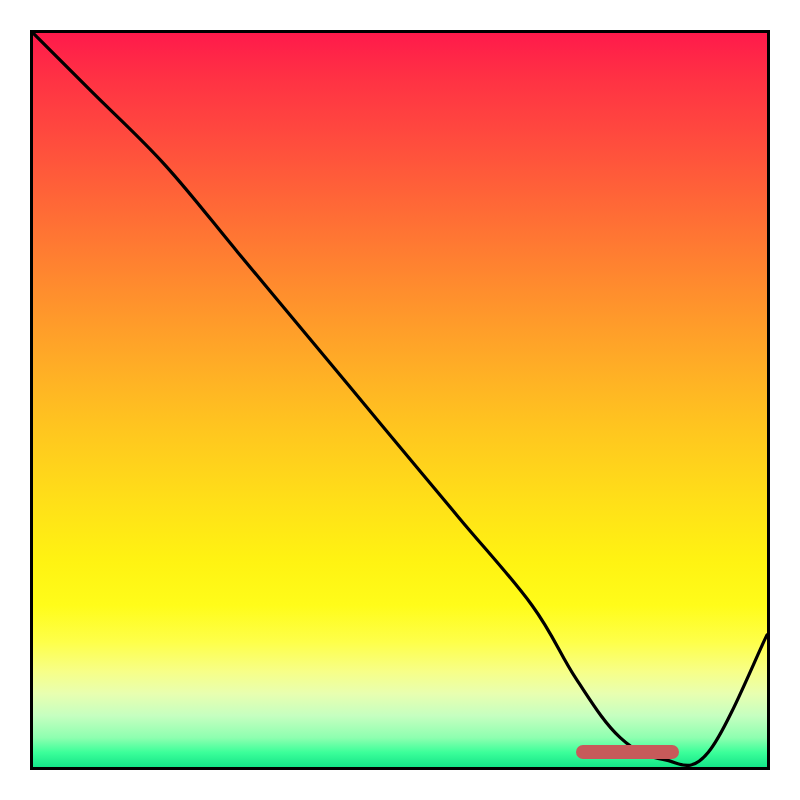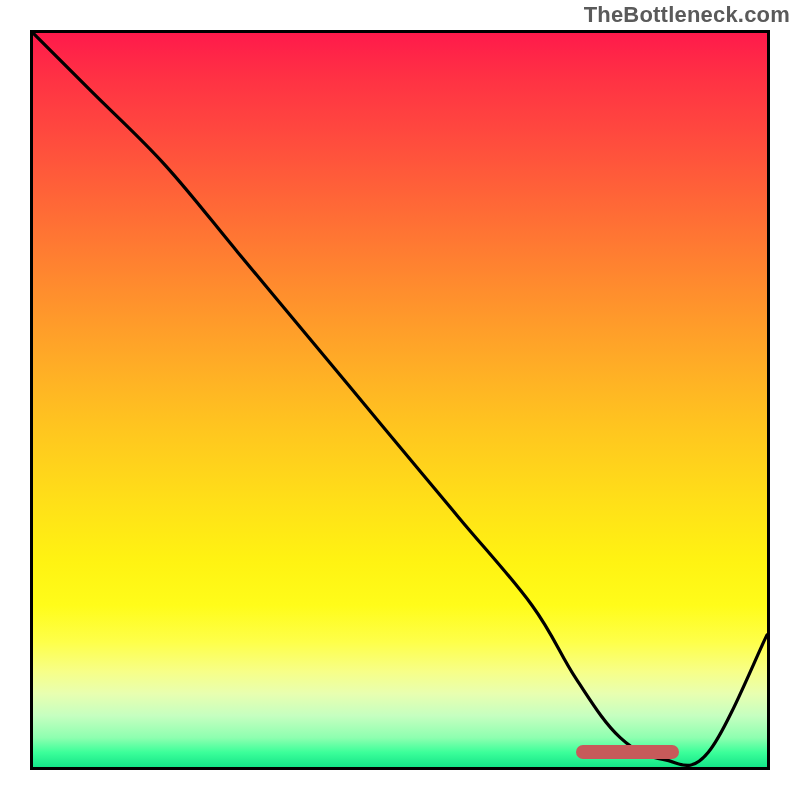--- a/index.html
+++ b/index.html
@@ -68,21 +68,20 @@
     background: #c75a5a;
     border-radius: 8px;
     height: 14px;
   }
 </style>
 </head>
 <body>
 
 <div class="wrap">
 
-  <div class="watermark">TheBottleneck.com</div>
 
   <div class="plot-area">
 
     <svg class="curve" viewBox="0 0 734 734" preserveAspectRatio="none">
       <path fill="none" stroke="#000000" stroke-width="3.2" stroke-linejoin="round" stroke-linecap="round" d="M 0 0 C 10.6 10.6, 34.9 34.9, 58.7 58.7 C 82.5 82.5, 105.7 103.1, 132.1 132.1 C 158.5 161.2, 179.1 188.5, 205.5 220.2 C 231.9 251.9, 252.5 276.6, 278.9 308.3 C 305.3 340.0, 325.9 364.7, 352.3 396.4 C 378.7 428.1, 399.3 452.7, 425.7 484.4 C 452.1 516.1, 478.0 543.5, 499.1 572.5 C 520.3 601.6, 527.3 622.1, 543.2 645.9 C 559.0 669.7, 571.3 690.1, 587.2 704.6 C 603.1 719.2, 615.4 724.0, 631.2 726.7 C 647.1 729.3, 656.8 741.8, 675.3 719.3 C 693.8 696.9, 723.4 623.0, 734.0 601.9"></path>
     </svg>
 
     <div class="bar" style="left: 543.16px; width: 102.76px; top: 712.32px; background: rgb(199, 90, 90);"></div>
 
   </div>

